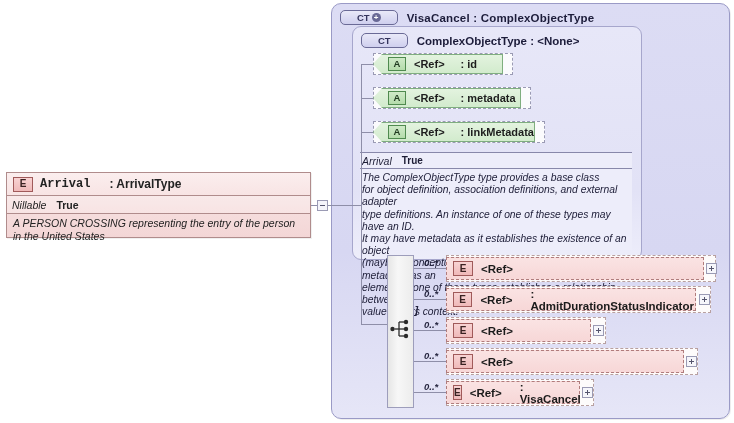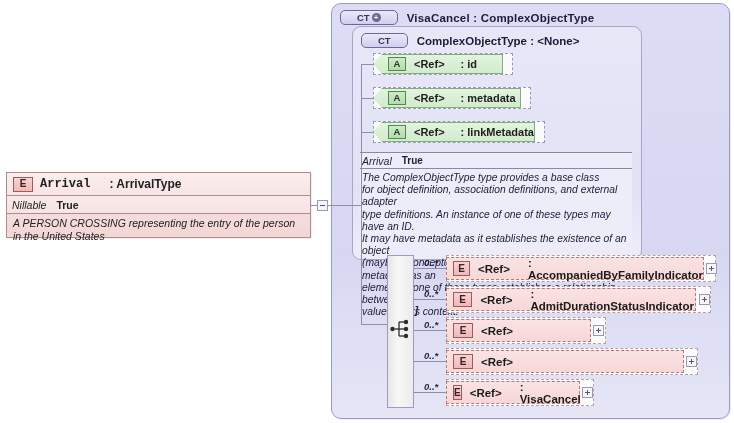--- a/index.html
+++ b/index.html
@@ -282,21 +282,20 @@
   <div class="occurs" style="left:424px;top:288px;">0..*</div>
   <div class="occurs" style="left:424px;top:319px;">0..*</div>
   <div class="occurs" style="left:424px;top:350px;">0..*</div>
   <div class="occurs" style="left:424px;top:381px;">0..*</div>
 
   <div class="elem-row" style="left:446px;top:255px;width:270px;">
     <div class="elem-shape" style="width:270px;"></div>
     <div class="elem-inner" style="width:258px;">
       <span class="badge-e">E</span>
       <span class="elem-ref">&lt;Ref&gt;</span>
-      <span class="elem-name">: AccompaniedByFamilyIndicator</span>
     </div>
     <div class="expand-box" style="left:260px;top:8px;"></div>
   </div>
 
   <div class="elem-row" style="left:446px;top:286px;width:265px;">
     <div class="elem-shape" style="width:265px;"></div>
     <div class="elem-inner" style="width:250px;">
       <span class="badge-e">E</span>
       <span class="elem-ref">&lt;Ref&gt;</span>
       <span class="elem-name">: AdmitDurationStatusIndicator</span>

